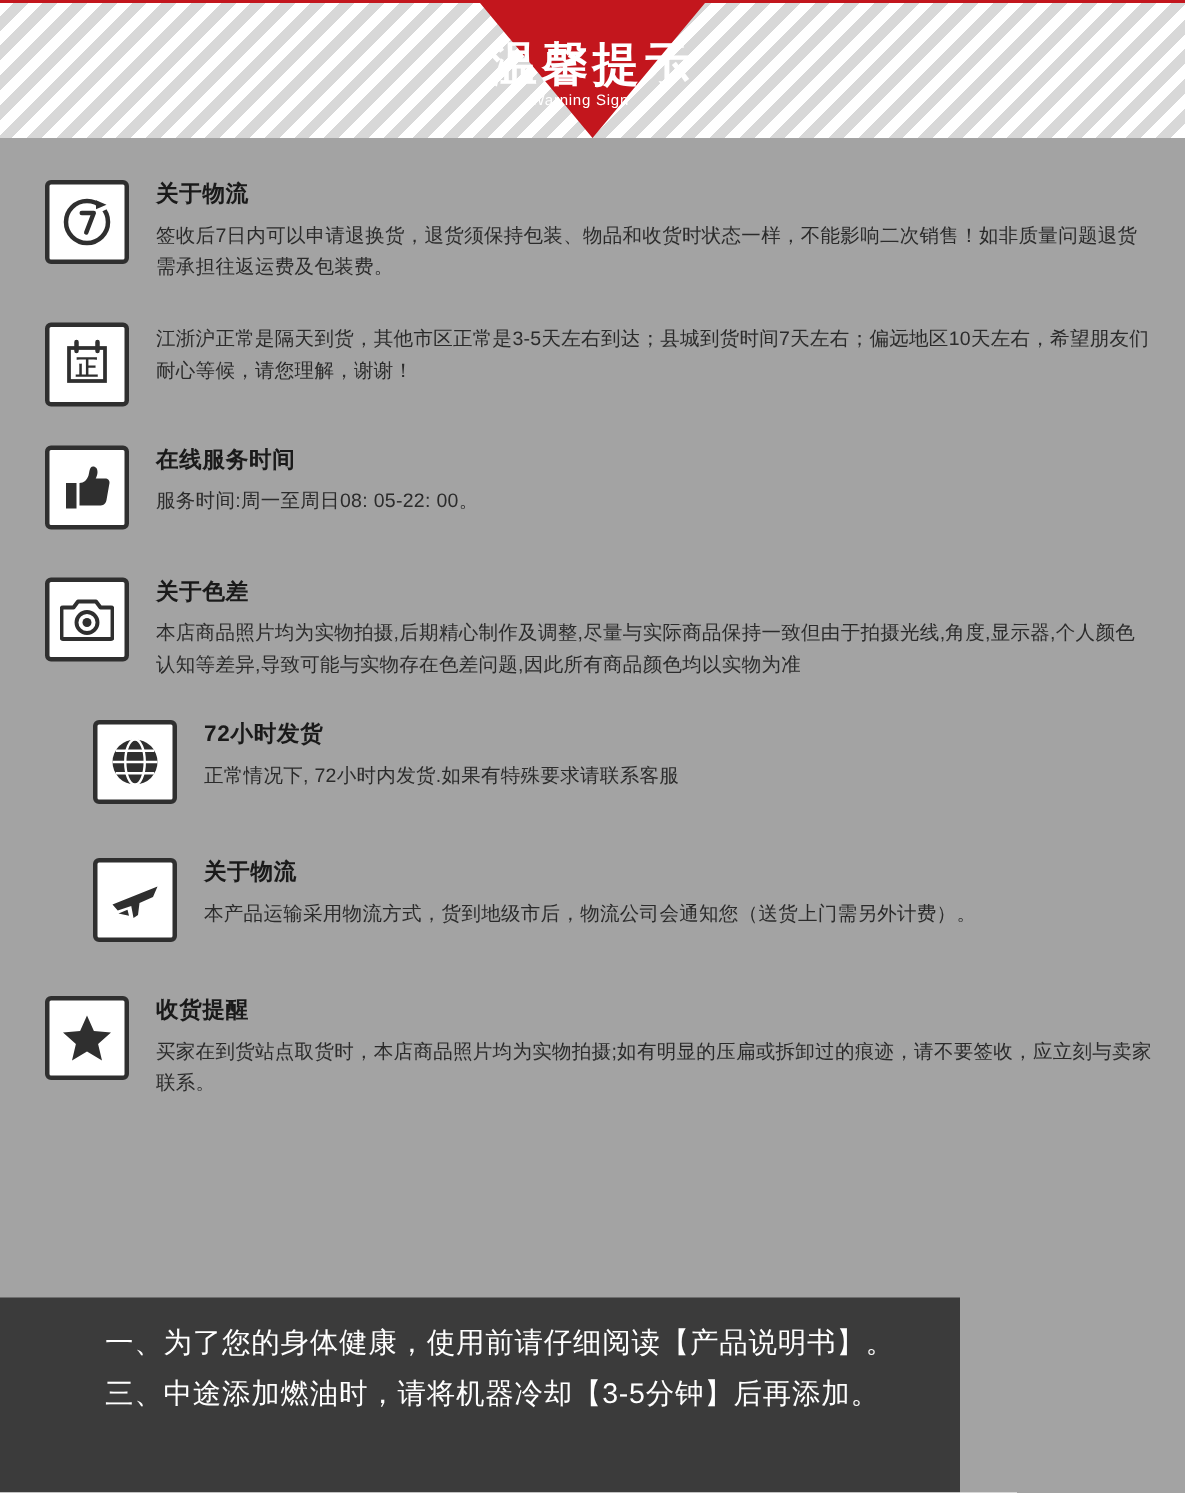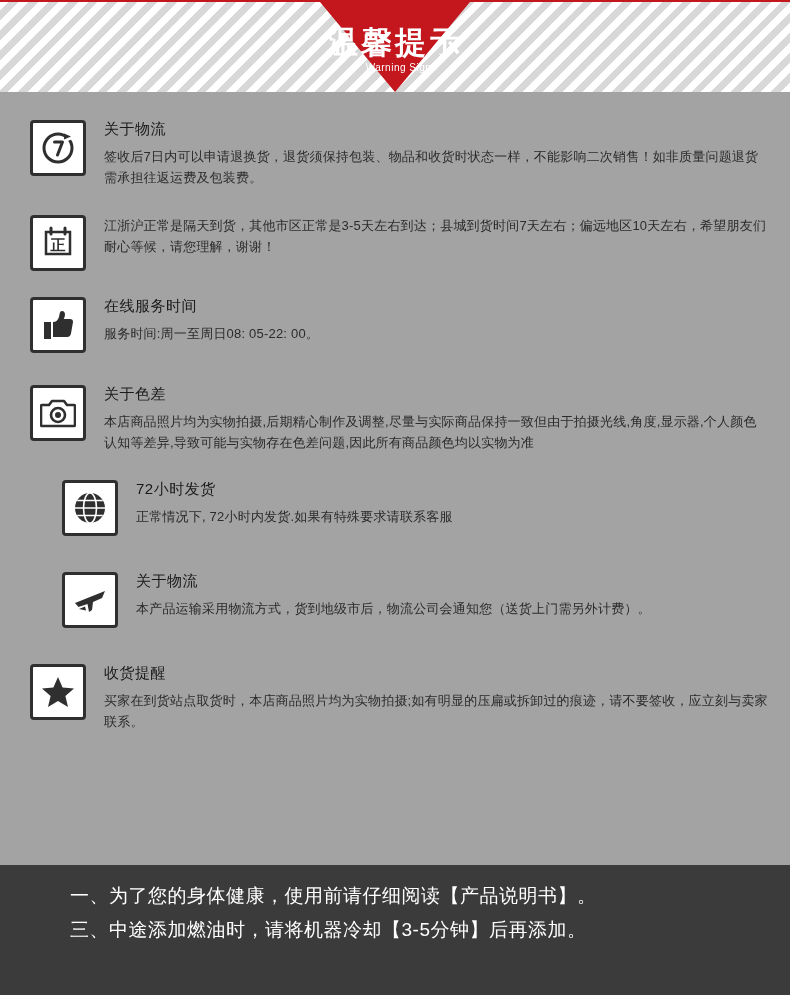--- a/index.html
+++ b/index.html
@@ -52,21 +52,20 @@
   .banner-sub {
     position: absolute;
     left: 0;
     top: 62px;
     width: 773px;
     text-align: center;
     color: #ffffff;
     font-size: 10px;
     letter-spacing: 0.5px;
     z-index: 5;
-    margin-left: 12px;
   }
 
   
   .items {
     position: relative;
     padding: 26px 22px 0 30px;
   }
   .item {
     display: flex;
     align-items: flex-start;
@@ -82,42 +81,42 @@
     display: flex;
     align-items: center;
     justify-content: center;
     margin-right: 18px;
     margin-top: 2px;
   }
   .item-icon svg { display: block; }
   .item-body { flex: 1 1 auto; padding-top: 2px; }
   .item-title {
     font-size: 15px;
-    font-weight: normal;
+    font-weight: bold;
     color: #1a1a1a;
     margin-bottom: 7px;
     letter-spacing: 0.5px;
   }
   .item-text {
     font-size: 13px;
     color: #2b2b2b;
     line-height: 1.65;
     letter-spacing: 0.2px;
   }
 
   
   .item.gap-lg { margin-bottom: 30px; }
   .item.gap-xl { margin-bottom: 34px; padding-left: 32px; }
 
   
   .footer {
     position: absolute;
     left: 0;
     bottom: 0;
-    width: 790px;
+    width: 640px;
     height: 130px;
     background: #3b3b3b;
     padding: 14px 0 0 70px;
   }
   .footer-line {
     color: #ffffff;
     font-size: 19px;
     line-height: 1.78;
     letter-spacing: 0.5px;
     white-space: nowrap;

